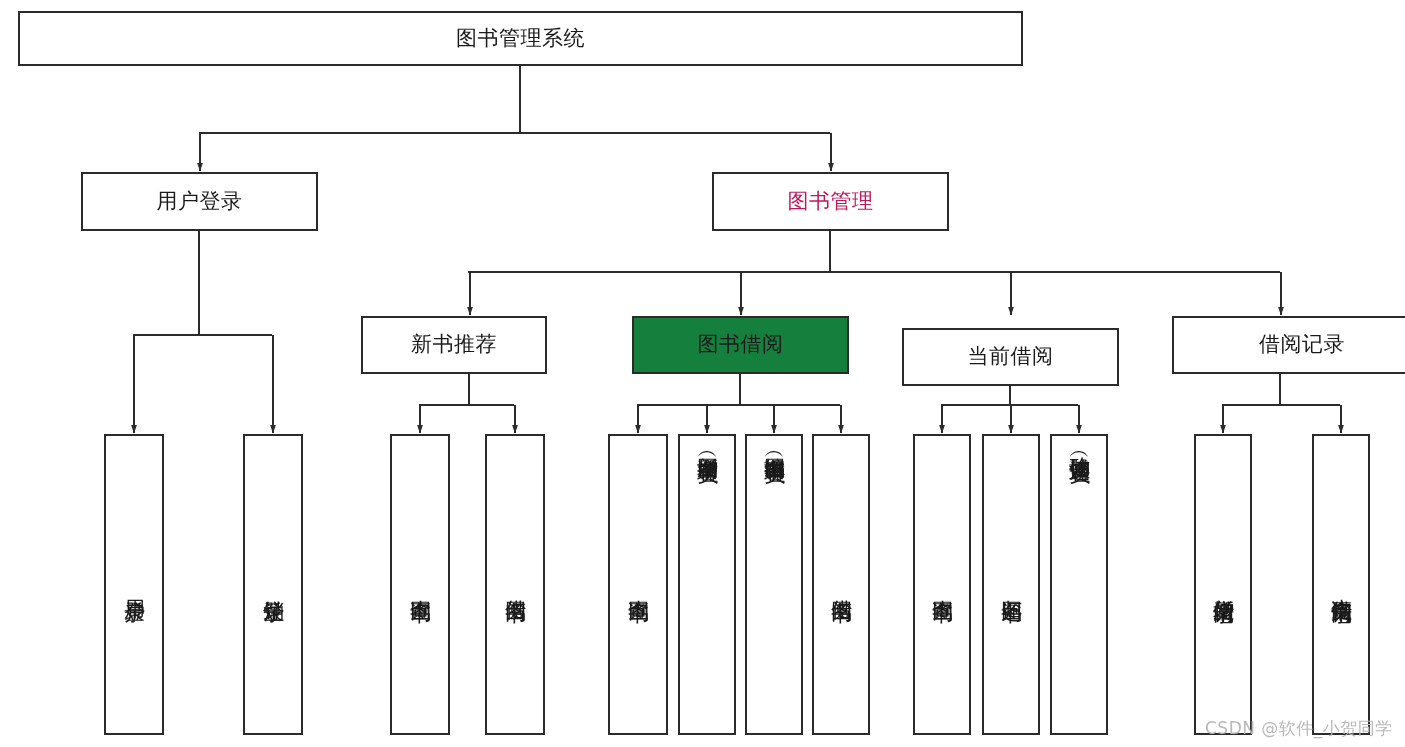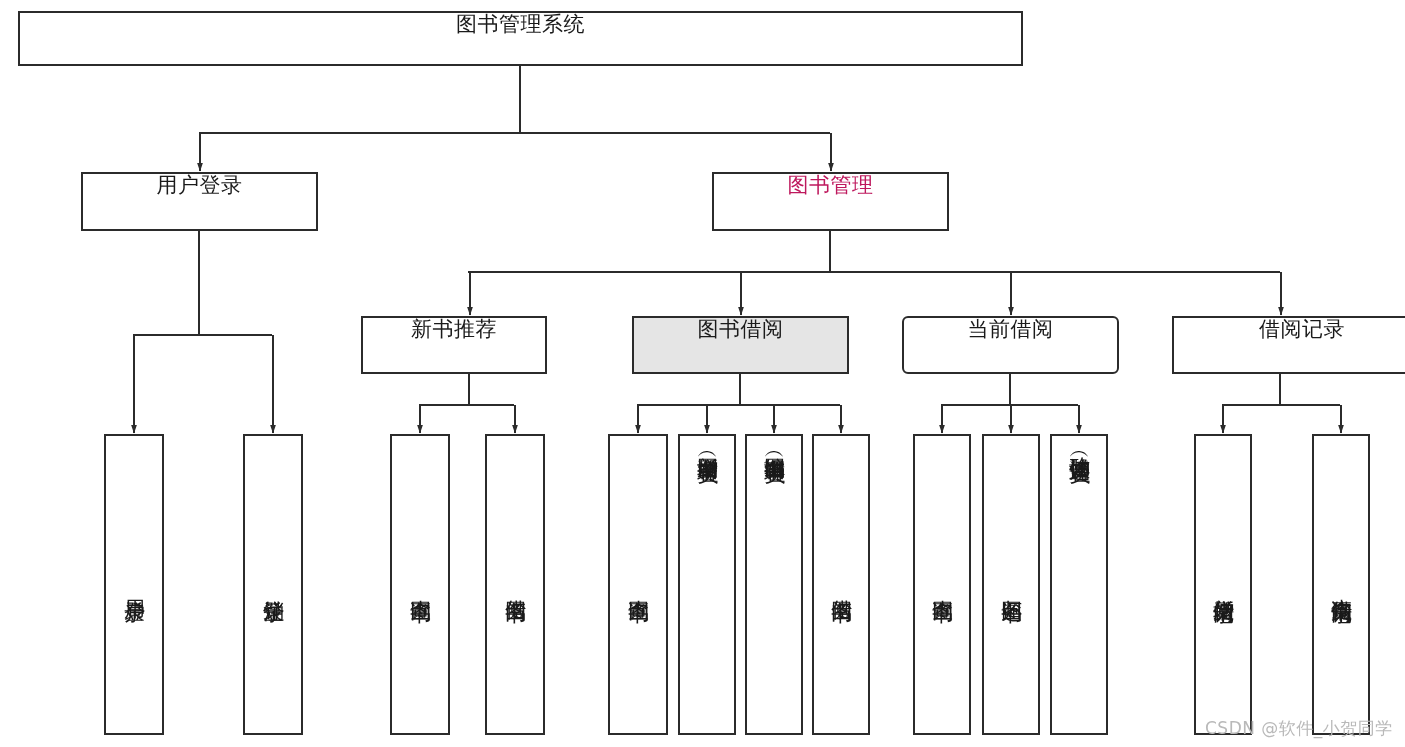--- a/index.html
+++ b/index.html
@@ -22,21 +22,21 @@
     width: 1405px;
     height: 747px;
   }
   .node {
     position: absolute;
     box-sizing: border-box;
     border: 2.5px solid #2b2b2b;
     background: #ffffff;
     color: #1a1a1a;
     display: flex;
-    align-items: flex-start;
+    align-items: center;
     justify-content: center;
     text-align: center;
   }
   .node.horiz .label {
     font-size: 21px;
     line-height: 1.1;
     letter-spacing: 0.5px;
     white-space: nowrap;
   }
   .node.vert {
@@ -120,24 +120,24 @@
       </div>
       <div class="node horiz" style="left: 81px; top: 172px; width: 237px; height: 59px; border-color: rgb(43, 43, 43); background: rgb(255, 255, 255); color: rgb(26, 26, 26);">
         <span class="label">用户登录</span>
       </div>
       <div class="node horiz" style="left: 712px; top: 172px; width: 237px; height: 59px; border-color: rgb(43, 43, 43); background: rgb(255, 255, 255); color: #be185d;">
         <span class="label">图书管理</span>
       </div>
       <div class="node horiz" style="left: 361px; top: 316px; width: 186px; height: 58px; border-color: rgb(43, 43, 43); background: rgb(255, 255, 255); color: rgb(26, 26, 26);">
         <span class="label">新书推荐</span>
       </div>
-      <div class="node horiz" style="left: 632px; top: 316px; width: 217px; height: 58px; border-color: rgb(43, 43, 43); background: #e5e5e5; color: rgb(26, 26, 26);">
+      <div class="node horiz" style="left: 632px; top: 316px; width: 217px; height: 58px; border-color: rgb(43, 43, 43); background: #15803d; color: rgb(26, 26, 26);">
         <span class="label">图书借阅</span>
       </div>
-      <div class="node horiz" style="left: 902px; top: 316px; width: 217px; height: 58px; border-color: rgb(43, 43, 43); background: rgb(255, 255, 255); color: rgb(26, 26, 26); border-radius: 6px;">
+      <div class="node horiz" style="left: 902px; top: 328px; width: 217px; height: 58px; border-color: rgb(43, 43, 43); background: rgb(255, 255, 255); color: rgb(26, 26, 26);">
         <span class="label">当前借阅</span>
       </div>
       <div class="node horiz" style="left: 1172px; top: 316px; width: 260px; height: 58px; border-color: rgb(43, 43, 43); background: rgb(255, 255, 255); color: rgb(26, 26, 26);">
         <span class="label">借阅记录</span>
       </div>
       <div class="node vert centered" style="left: 104px; top: 434px; width: 60px; height: 301px; border-color: rgb(43, 43, 43); background: rgb(255, 255, 255); color: rgb(26, 26, 26);">
         <span class="label">用户登录</span>
       </div>
       <div class="node vert centered" style="left: 243px; top: 434px; width: 60px; height: 301px; border-color: rgb(43, 43, 43); background: rgb(255, 255, 255); color: rgb(26, 26, 26);">
         <span class="label">注销登录</span>

